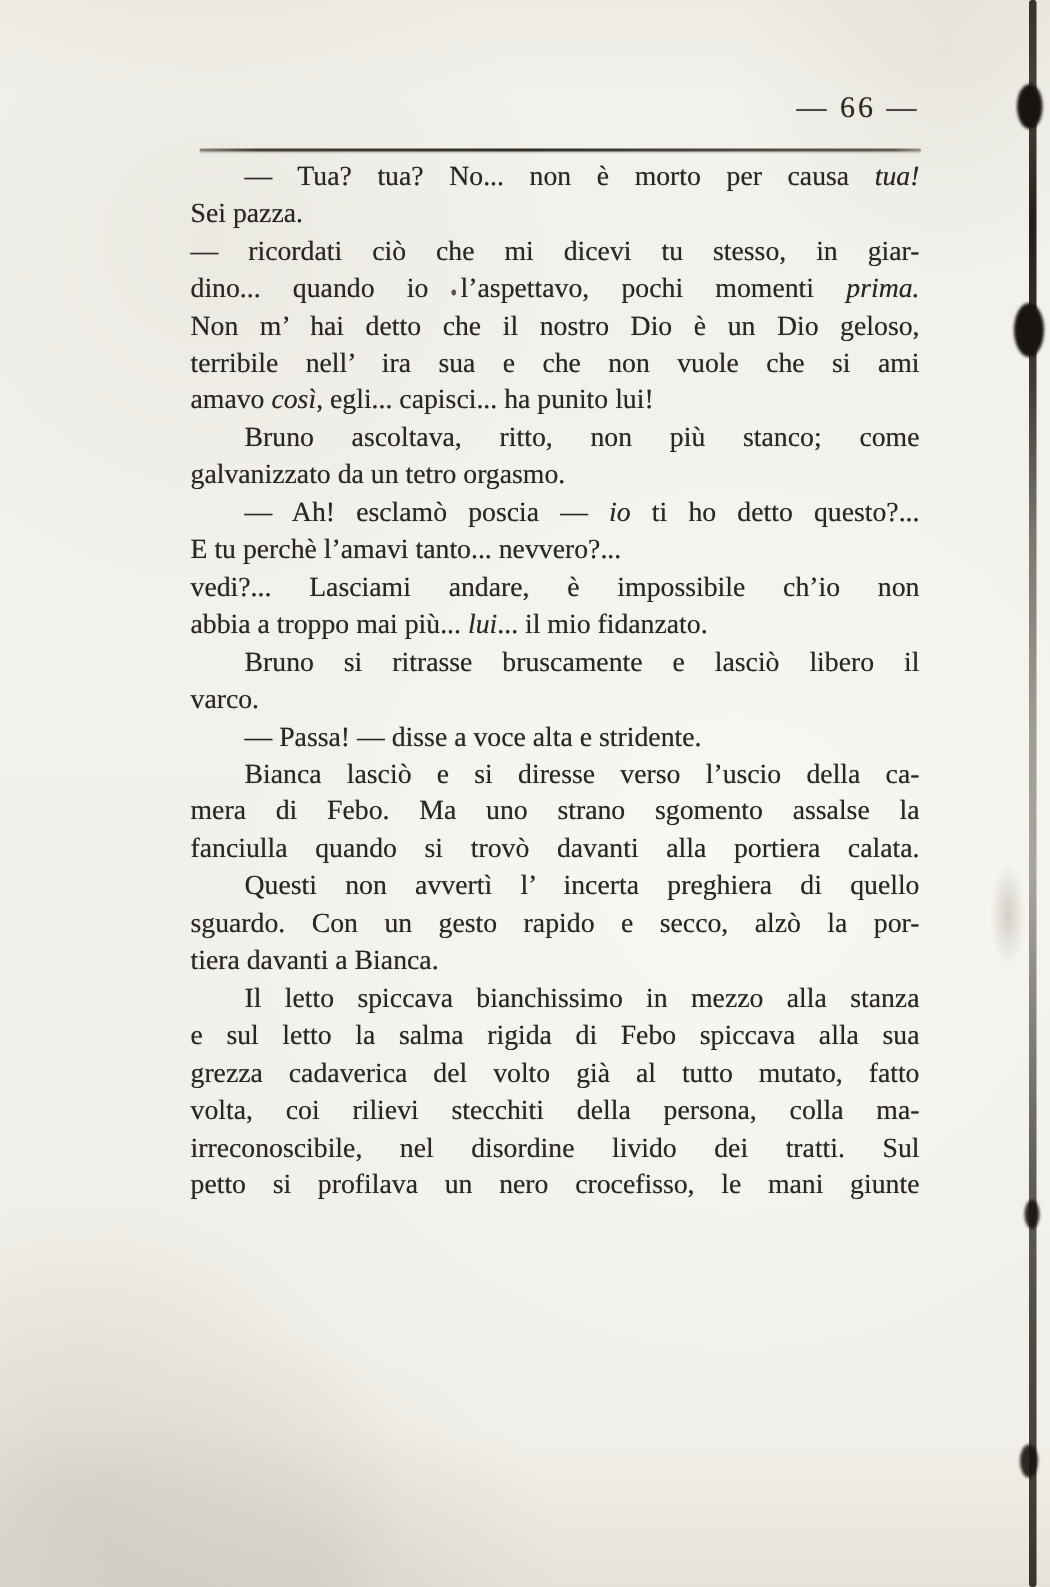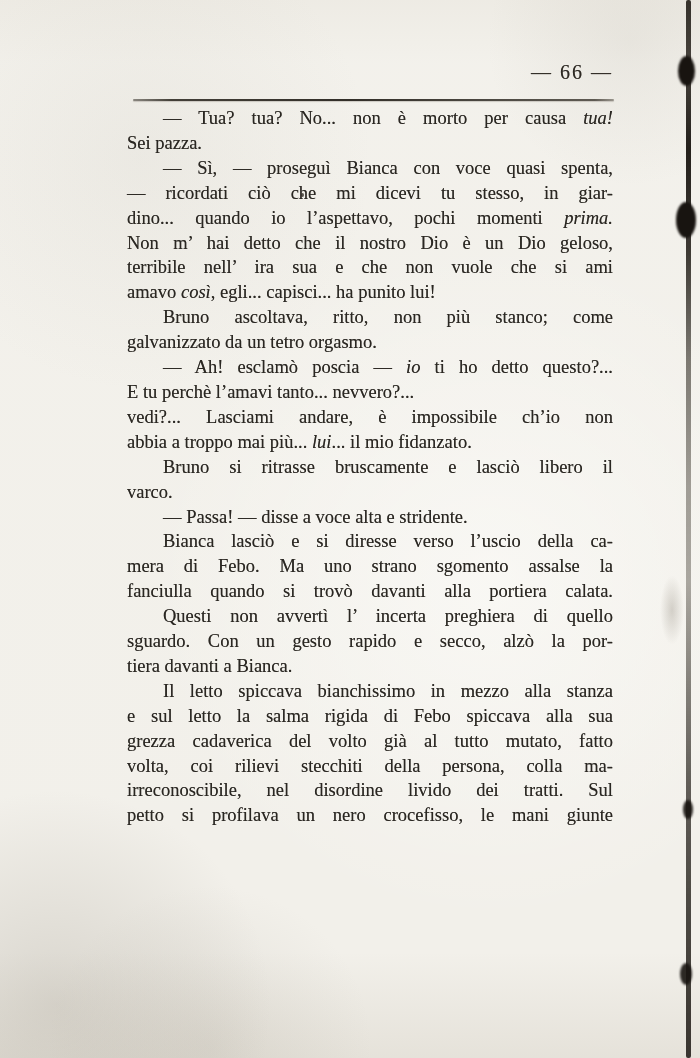--- a/index.html
+++ b/index.html
@@ -106,21 +106,20 @@
 <body>
 
 <div class="page">
   <div class="page-number">— 66 —</div>
 
   <div class="header-rule"></div>
 
   <div class="text-block">
       <div class="line indent"><span>— Tua? tua? No... non è morto per causa </span><span class="it">tua!</span></div>
       <div class="line end"><span>Sei pazza.</span></div>
-      <div class="line indent"><span>— Sì, — proseguì Bianca con voce quasi spenta,</span></div>
       <div class="line"><span>— ricordati ciò che mi dicevi tu stesso, in giar-</span></div>
       <div class="line"><span>dino... quando io l’aspettavo, pochi momenti </span><span class="it">prima.</span></div>
       <div class="line"><span>Non m’ hai detto che il nostro Dio è un Dio geloso,</span></div>
       <div class="line"><span>terribile nell’ ira sua e che non vuole che si ami</span></div>
       <div class="line end"><span>amavo </span><span class="it">così</span><span>, egli... capisci... ha punito lui!</span></div>
       <div class="line indent"><span>Bruno ascoltava, ritto, non più stanco; come</span></div>
       <div class="line end"><span>galvanizzato da un tetro orgasmo.</span></div>
       <div class="line indent"><span>— Ah! esclamò poscia — </span><span class="it">io</span><span> ti ho detto questo?...</span></div>
       <div class="line end"><span>E tu perchè l’amavi tanto... nevvero?...</span></div>
       <div class="line"><span>vedi?... Lasciami andare, è impossibile ch’io non</span></div>

